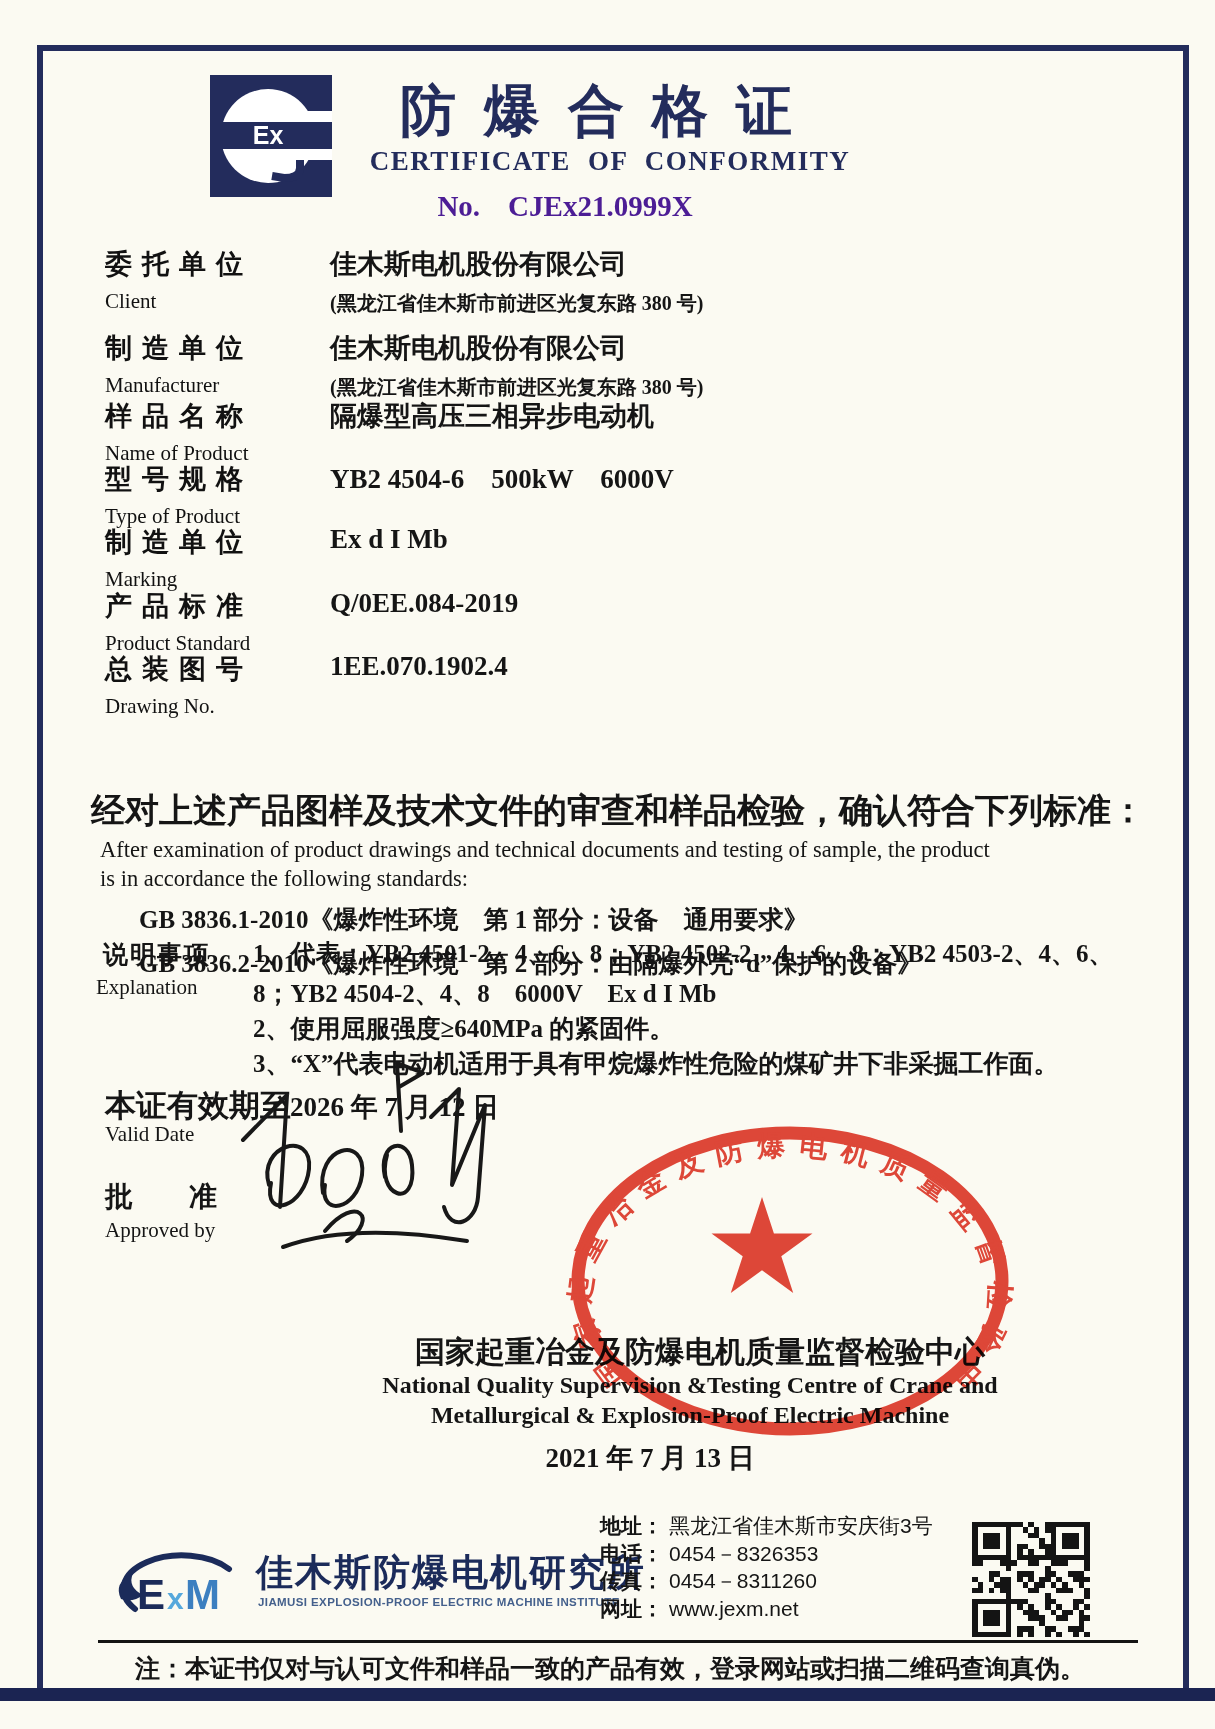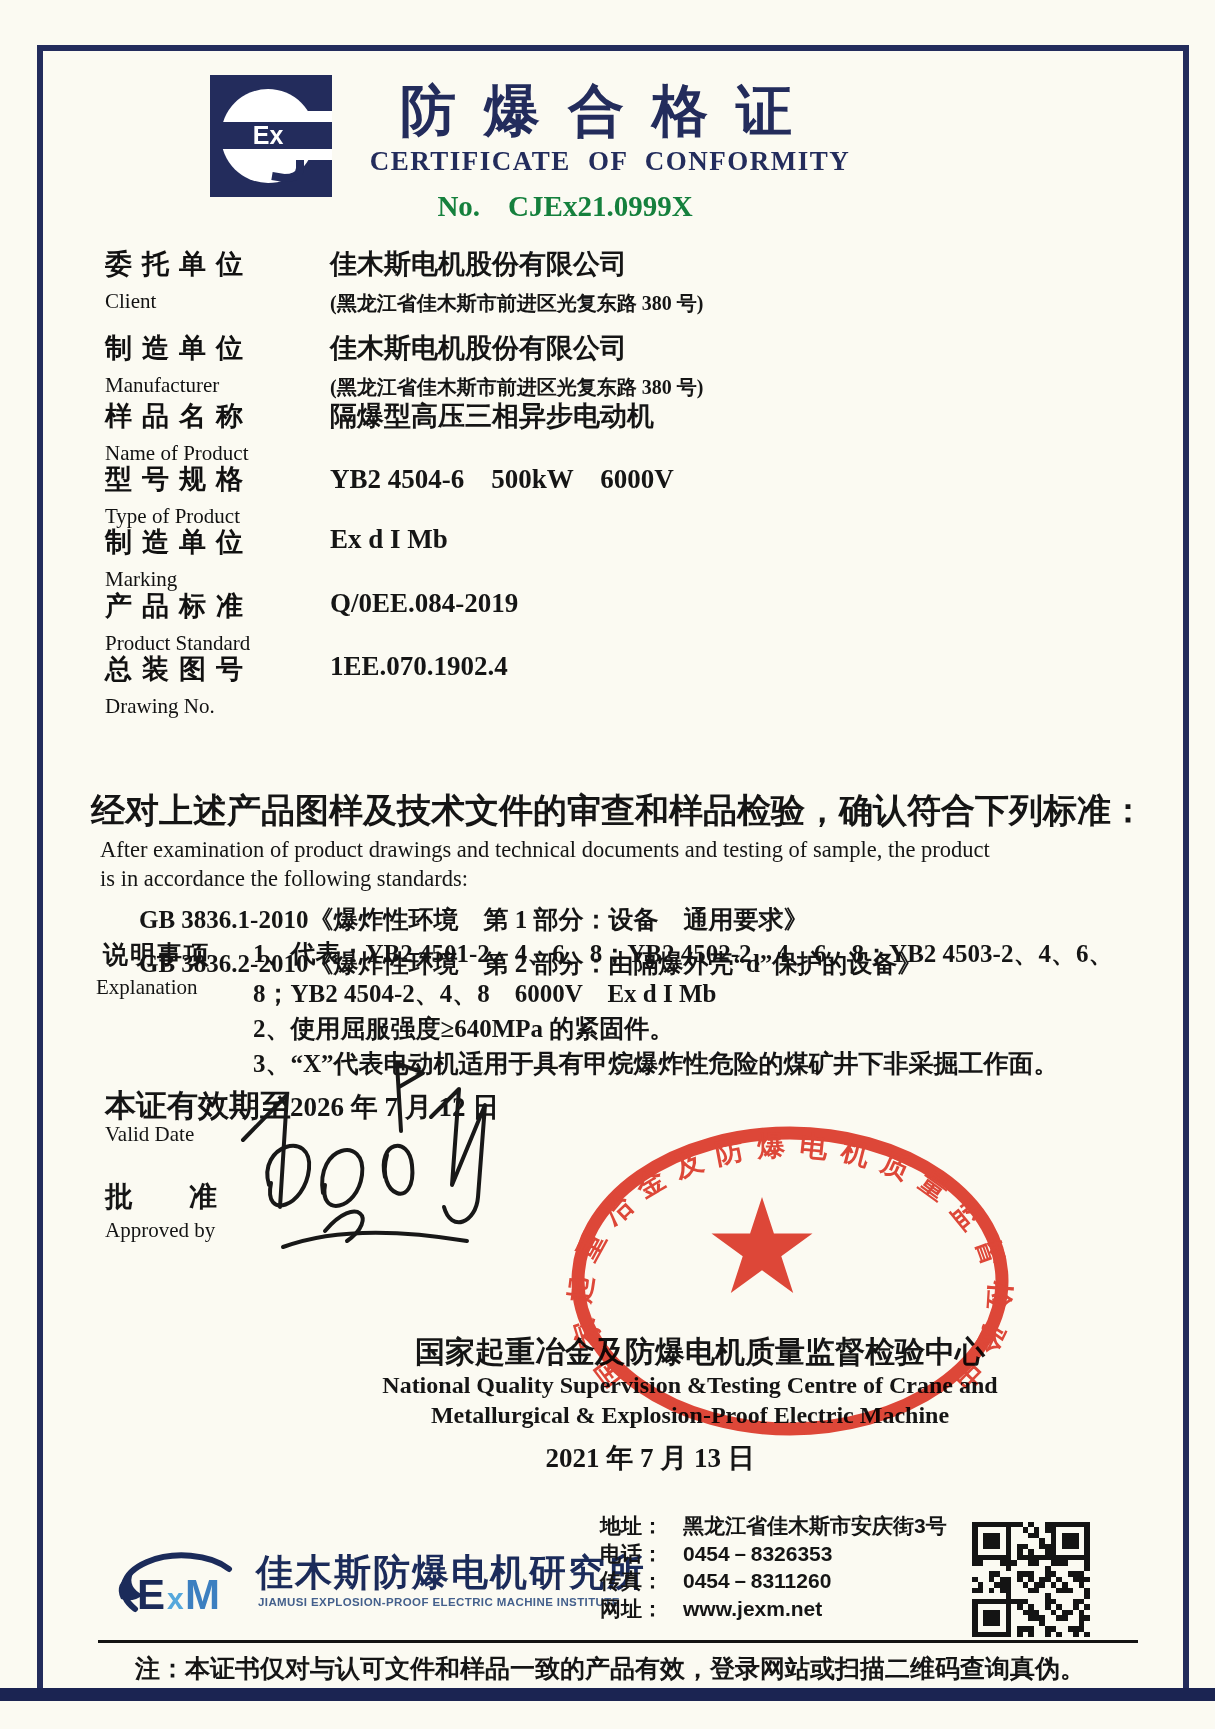--- a/index.html
+++ b/index.html
@@ -11,21 +11,21 @@
   }
   .frame{position:absolute;left:37px;top:45px;width:1140px;height:1643px;
     border:6px solid #232c5c;}
   
   .logo-ex{position:absolute;left:210px;top:75px;width:122px;height:122px;}
   .title-cn{position:absolute;left:340px;top:74px;width:540px;text-align:center;
     font-size:56px;font-weight:700;letter-spacing:28px;color:#232c5c;white-space:nowrap;}
   .title-en{position:absolute;left:340px;top:146px;width:540px;text-align:center;
     font-size:27px;font-weight:700;letter-spacing:1.5px;word-spacing:9px;color:#232c5c;white-space:nowrap;}
   .cert-no{position:absolute;left:340px;top:190px;width:450px;text-align:center;
-    font-size:29px;font-weight:600;color:#15803d;white-space:nowrap;}
+    font-size:29px;font-weight:600;color:#4c1d95;white-space:nowrap;}
   .cert-no .num{margin-left:28px;}
   
   .row{position:absolute;left:105px;display:flex;align-items:flex-start;}
   .f-label{width:225px;flex:0 0 225px;}
   .zh4{font-size:27px;font-weight:700;letter-spacing:10px;color:#111;white-space:nowrap;}
   .en-label{font-size:21px;margin-top:7px;color:#111;white-space:nowrap;}
   .v1{font-size:27px;font-weight:700;white-space:nowrap;}
   .v2{font-size:20px;font-weight:600;margin-top:8px;white-space:nowrap;}
   
   .standards{position:absolute;left:91px;top:788px;width:1050px;}
@@ -58,21 +58,21 @@
   .f-logo{position:absolute;left:113px;top:1543px;width:140px;height:84px;}
   .inst-cn{position:absolute;left:256px;top:1548px;
     font-family:"Liberation Sans","DejaVu Sans",sans-serif;
     font-size:37px;font-weight:700;letter-spacing:2px;color:#1b2b5a;white-space:nowrap;}
   .inst-en{position:absolute;left:258px;top:1596px;
     font-family:"Liberation Sans","DejaVu Sans",sans-serif;
     font-size:11.5px;font-weight:700;letter-spacing:.4px;color:#44608c;white-space:nowrap;}
   .contact{position:absolute;left:600px;top:1512px;
     font-family:"Liberation Sans","DejaVu Sans",sans-serif;}
   .contact .c-row{font-size:21px;font-weight:700;line-height:27.5px;white-space:nowrap;}
-  .contact .c-val{font-weight:700;margin-left:20px;}
+  .contact .c-val{font-weight:400;margin-left:6px;}
   .qr{position:absolute;left:972px;top:1522px;width:118px;height:115px;
     display:grid;grid-template-rows:repeat(21,1fr);grid-template-columns:repeat(21,1fr);background:#fbfaf2;}
   .qr i{background:#141414;display:block;}
   .rule{position:absolute;left:98px;top:1640px;width:1040px;height:3px;background:#141414;}
   .note{position:absolute;left:110px;top:1652px;width:1000px;text-align:center;
     font-family:"Liberation Sans","DejaVu Sans",sans-serif;
     font-size:25px;font-weight:700;white-space:nowrap;}
   .bottom-stripe{position:absolute;left:0;top:1688px;width:1215px;height:13px;background:#1b2452;}
 </style>
 </head>

